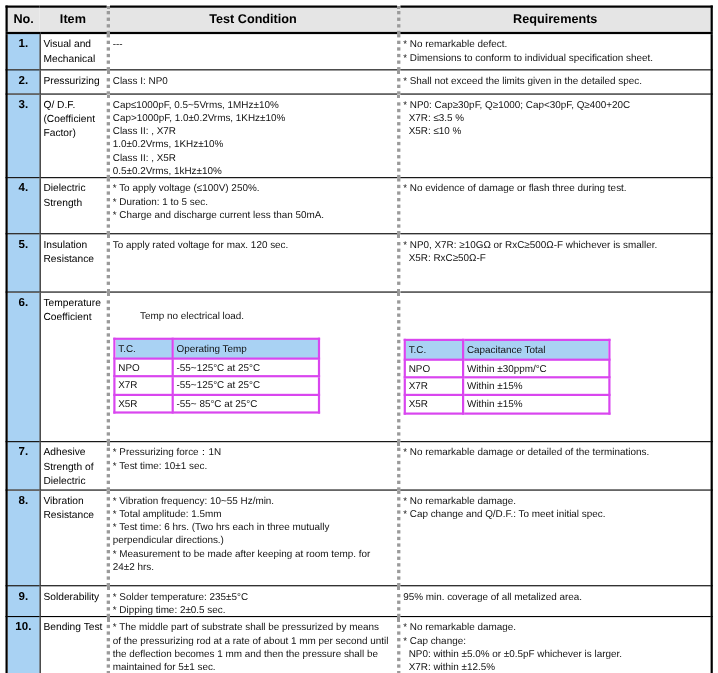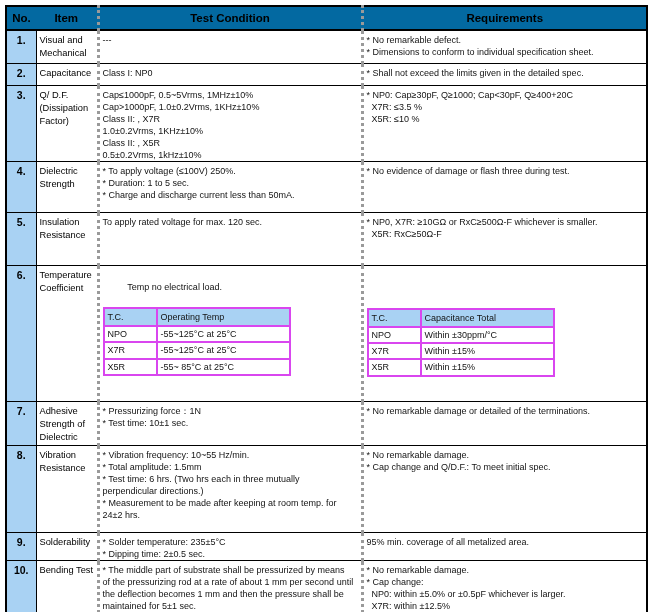--- a/index.html
+++ b/index.html
@@ -10,21 +10,21 @@
     color:#131313; position:relative; overflow:hidden;
   }
   table.spec {
     border-collapse:collapse; table-layout:fixed;
     width:643px; border:2px solid #000;
   }
   table.spec col.c-no   { width:30px; }
   table.spec col.c-item { width:62px; }
   table.spec col.c-cond { width:264px; }
   table.spec thead th {
-    background:#0369a1; color:#000;
+    background:#e5e5e5; color:#000;
     font-size:11.5px; font-weight:bold; text-align:center;
     border-bottom:2px solid #000; padding:5px 2px;
     vertical-align:middle;
   }
   table.spec th.sep, table.spec td.sep { border-right:3px dotted #9a9a9a; }
   table.spec tbody tr { border-bottom:1.5px solid #000; }
   table.spec td { vertical-align:top; box-sizing:border-box; overflow:hidden; }
   td.no {
     background:#A9D2F3; border-right:1.5px solid #000;
     font-weight:bold; font-size:10.5px; text-align:center;
@@ -82,28 +82,28 @@
       <tr class="r1">
         <td class="no">1.</td>
         <td class="item sep">Visual and
 Mechanical</td>
         <td class="cond sep">---</td>
         <td class="req">* No remarkable defect.
 * Dimensions to conform to individual specification sheet.</td>
       </tr>
       <tr class="r2">
         <td class="no">2.</td>
-        <td class="item sep">Capacitance</td>
+        <td class="item sep">Pressurizing</td>
         <td class="cond sep">Class I: NP0</td>
         <td class="req">* Shall not exceed the limits given in the detailed spec.</td>
       </tr>
       <tr class="r3">
         <td class="no">3.</td>
         <td class="item sep">Q/ D.F.
-(Dissipation
+(Coefficient
 Factor)</td>
         <td class="cond sep">Cap≤1000pF, 0.5~5Vrms, 1MHz±10%
 Cap&gt;1000pF, 1.0±0.2Vrms, 1KHz±10%
 Class II: , X7R
 1.0±0.2Vrms, 1KHz±10%
 Class II: , X5R
 0.5±0.2Vrms, 1kHz±10%</td>
         <td class="req">* NP0: Cap≥30pF, Q≥1000; Cap&lt;30pF, Q≥400+20C
   X7R: ≤3.5 %
   X5R: ≤10 %</td>

